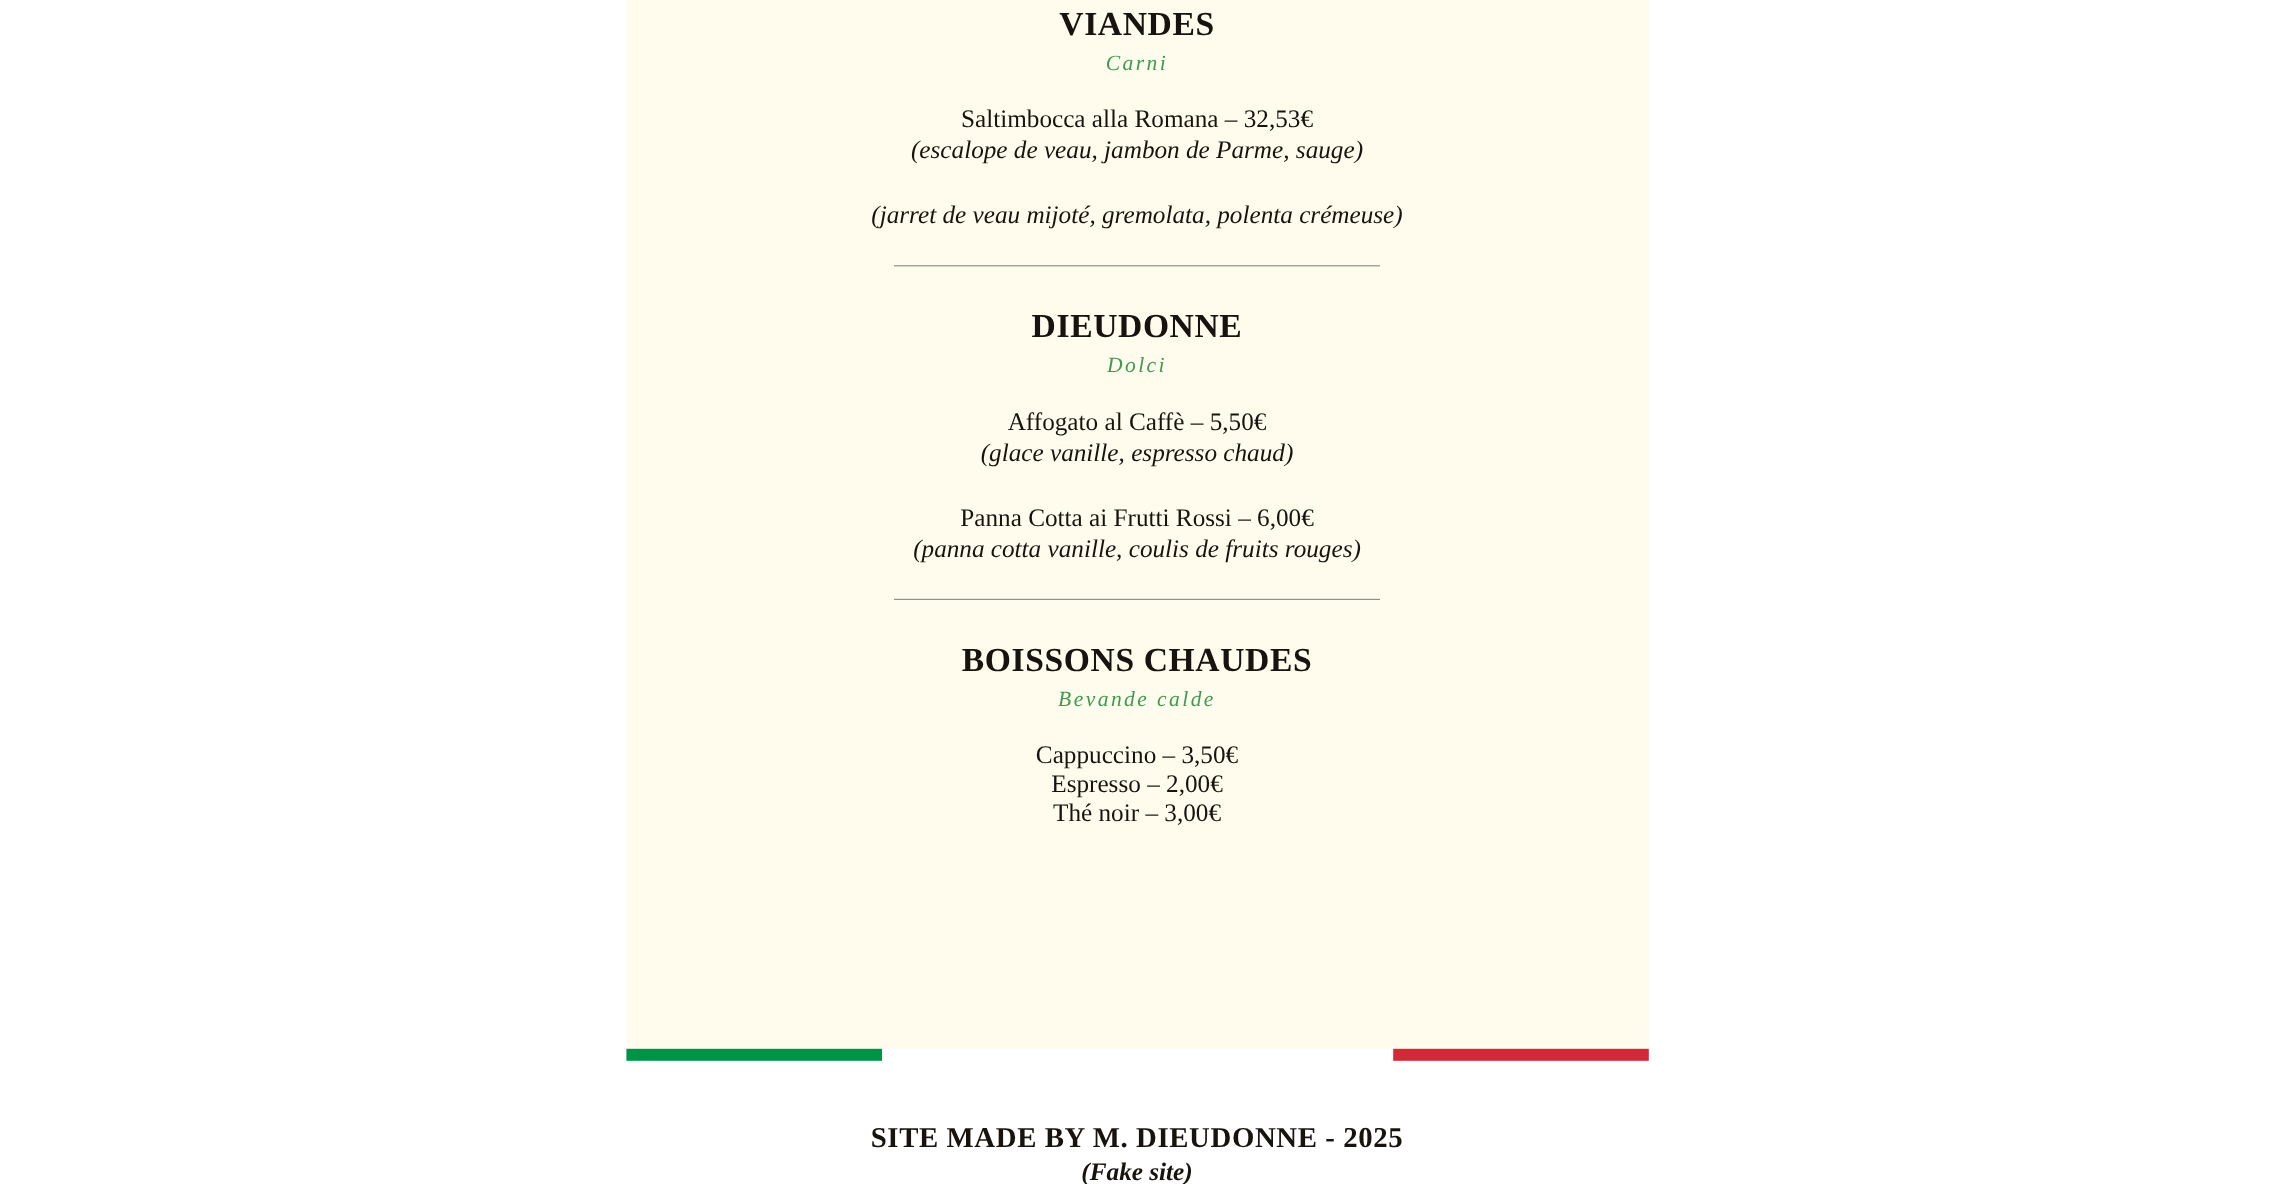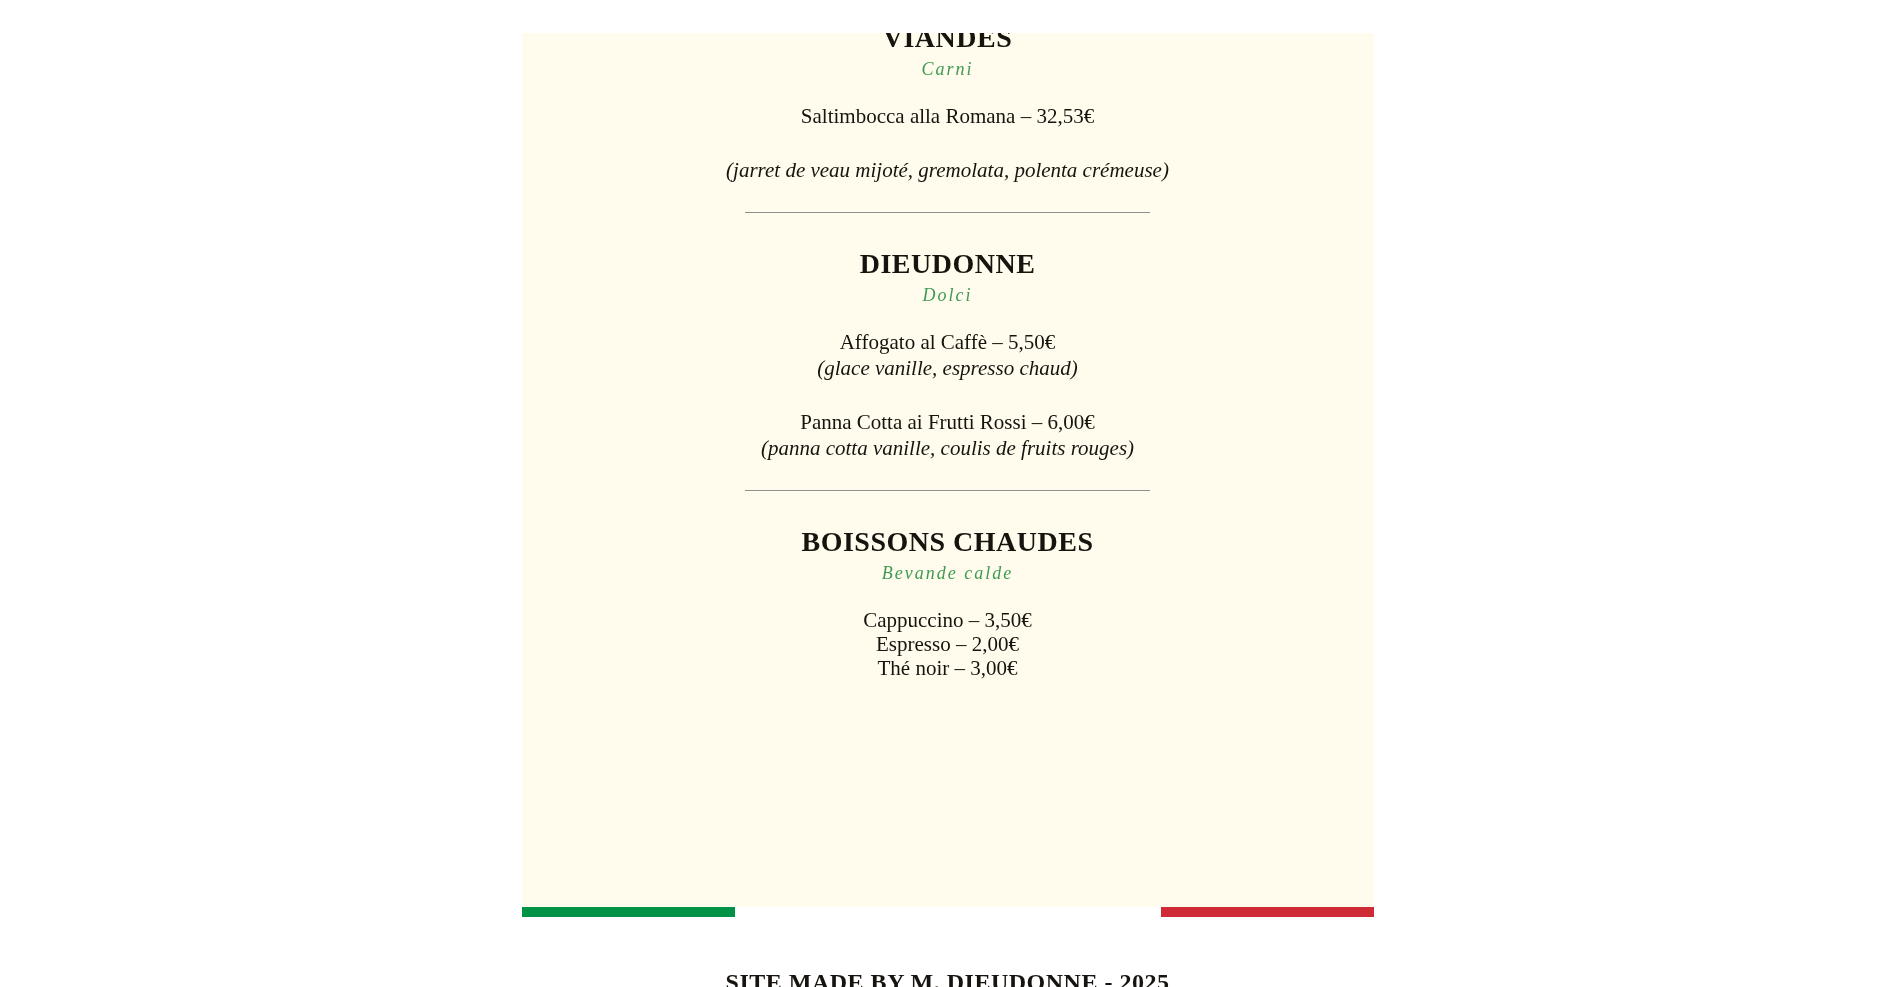--- a/index.html
+++ b/index.html
@@ -22,22 +22,21 @@
   }
   .center-wrap {
     width: 852px;
     margin: 0 auto;
   }
   .menu {
     background: var(--menu-bg);
     height: 874px;
     overflow: hidden;
     text-align: center;
-    padding-top: 0;
-    margin-top: 33px;
+    padding-top: 16px;
   }
   .section-title {
     font-size: 28px;
     line-height: 36px;
     font-weight: bold;
     letter-spacing: 0.5px;
     color: var(--ink);
   }
   .section-title.first {
     margin-top: -13px;
@@ -109,20 +108,21 @@
     <section>
       <h2 class="section-title first">VIANDES</h2>
       <div class="section-subtitle">Carni</div>
 
       <div class="item">
         <p class="item-line">
           <span class="item-name">Saltimbocca alla Romana</span>
           <span class="item-sep">–</span>
           <span class="item-price">32,53€</span>
         </p>
+        <p class="item-desc">(escalope de veau, jambon de Parme, sauge)</p>
       </div>
 
       <div class="item">
         <p class="item-desc">(jarret de veau mijoté, gremolata, polenta crémeuse)</p>
       </div>
 
       <hr class="divider">
     </section>
 
     <section>

